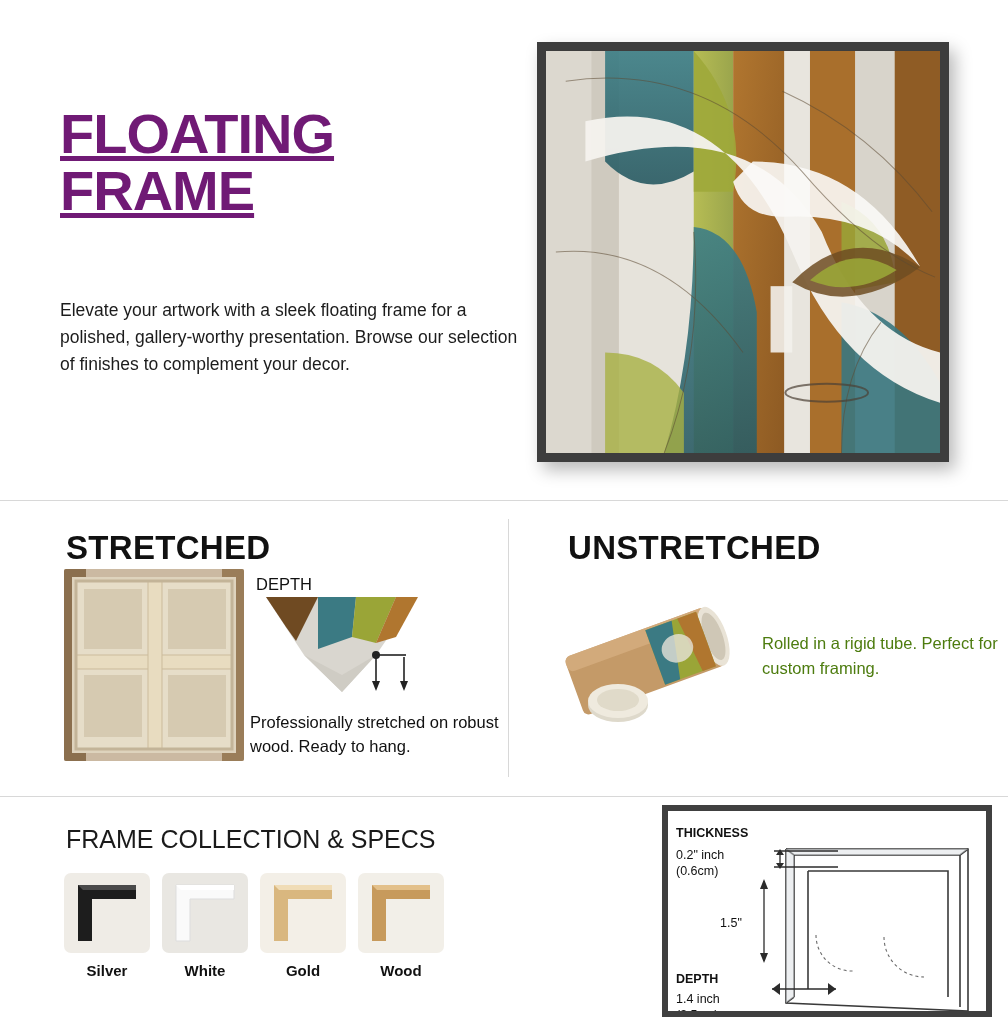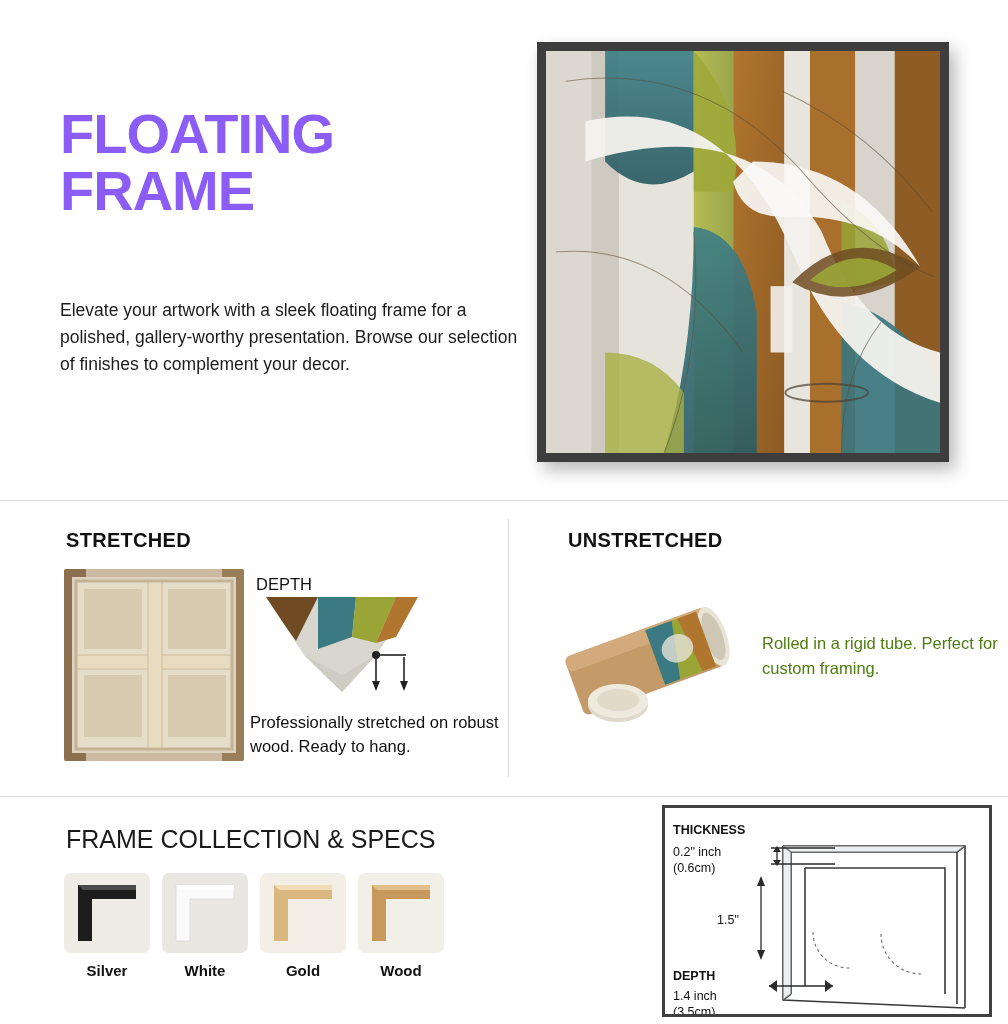--- a/index.html
+++ b/index.html
@@ -14,22 +14,23 @@
   .page { position: relative; width: 1008px; height: 1024px; background: #fff; }
 
   
   .hero { position: relative; height: 500px; }
   .hero-text { position: absolute; left: 60px; top: 105px; width: 430px; }
   .hero-title {
     font-size: 56px;
     font-weight: bold;
     letter-spacing: -1px;
     line-height: 1.02;
-    color: #8b5cf6;
+    color: #701a75;
     white-space: pre-line;
+    text-decoration: underline;
   }
   .hero-sub {
     margin-top: 78px;
     font-size: 17.5px;
     line-height: 1.55;
     color: #1c1c1c;
     width: 460px;
   }
 
   
@@ -51,21 +52,21 @@
   }
   .art-inner svg { display: block; width: 100%; height: 100%; }
 
   
   .hr { height: 1px; background: #d8d8d8; width: 100%; }
 
   
   .band2 { position: relative; height: 295px; }
   .vline { position: absolute; left: 508px; top: 18px; width: 1px; height: 258px; background: #d8d8d8; }
 
-  .sec-title { font-size: 20px; font-weight: bold; letter-spacing: .3px; color: #111; }
+  .sec-title { font-size: 33px; font-weight: bold; letter-spacing: .3px; color: #111; }
   #stretched-title { position: absolute; left: 66px; top: 28px; }
   #unstretched-title { position: absolute; left: 568px; top: 28px; }
 
   .stretched-photo {
     position: absolute; left: 64px; top: 68px; width: 180px; height: 192px;
     overflow: hidden; border-radius: 2px;
   }
   .depth-label {
     position: absolute; left: 256px; top: 74px;
     font-size: 16.5px; color: #111;
@@ -94,21 +95,21 @@
   .swatches { position: absolute; left: 64px; top: 76px; display: flex; gap: 12px; }
   .swatch { width: 86px; }
   .swatch-box {
     width: 86px; height: 80px; border-radius: 7px; overflow: hidden; position: relative;
     background: #f2f0ec;
   }
   .swatch-label { margin-top: 9px; text-align: center; font-size: 15px; font-weight: bold; color: #111; }
 
   .spec-diagram {
     position: absolute; left: 662px; top: 8px; width: 330px; height: 212px;
-    border: 3px solid #404040; background: #fff; overflow: hidden;
+    border: 6px solid #404040; background: #fff; overflow: hidden;
   }
   .spec-diagram svg { display: block; }
 </style>
 </head>
 <body>
 
 <div class="page">
 
   <section class="hero">
 

